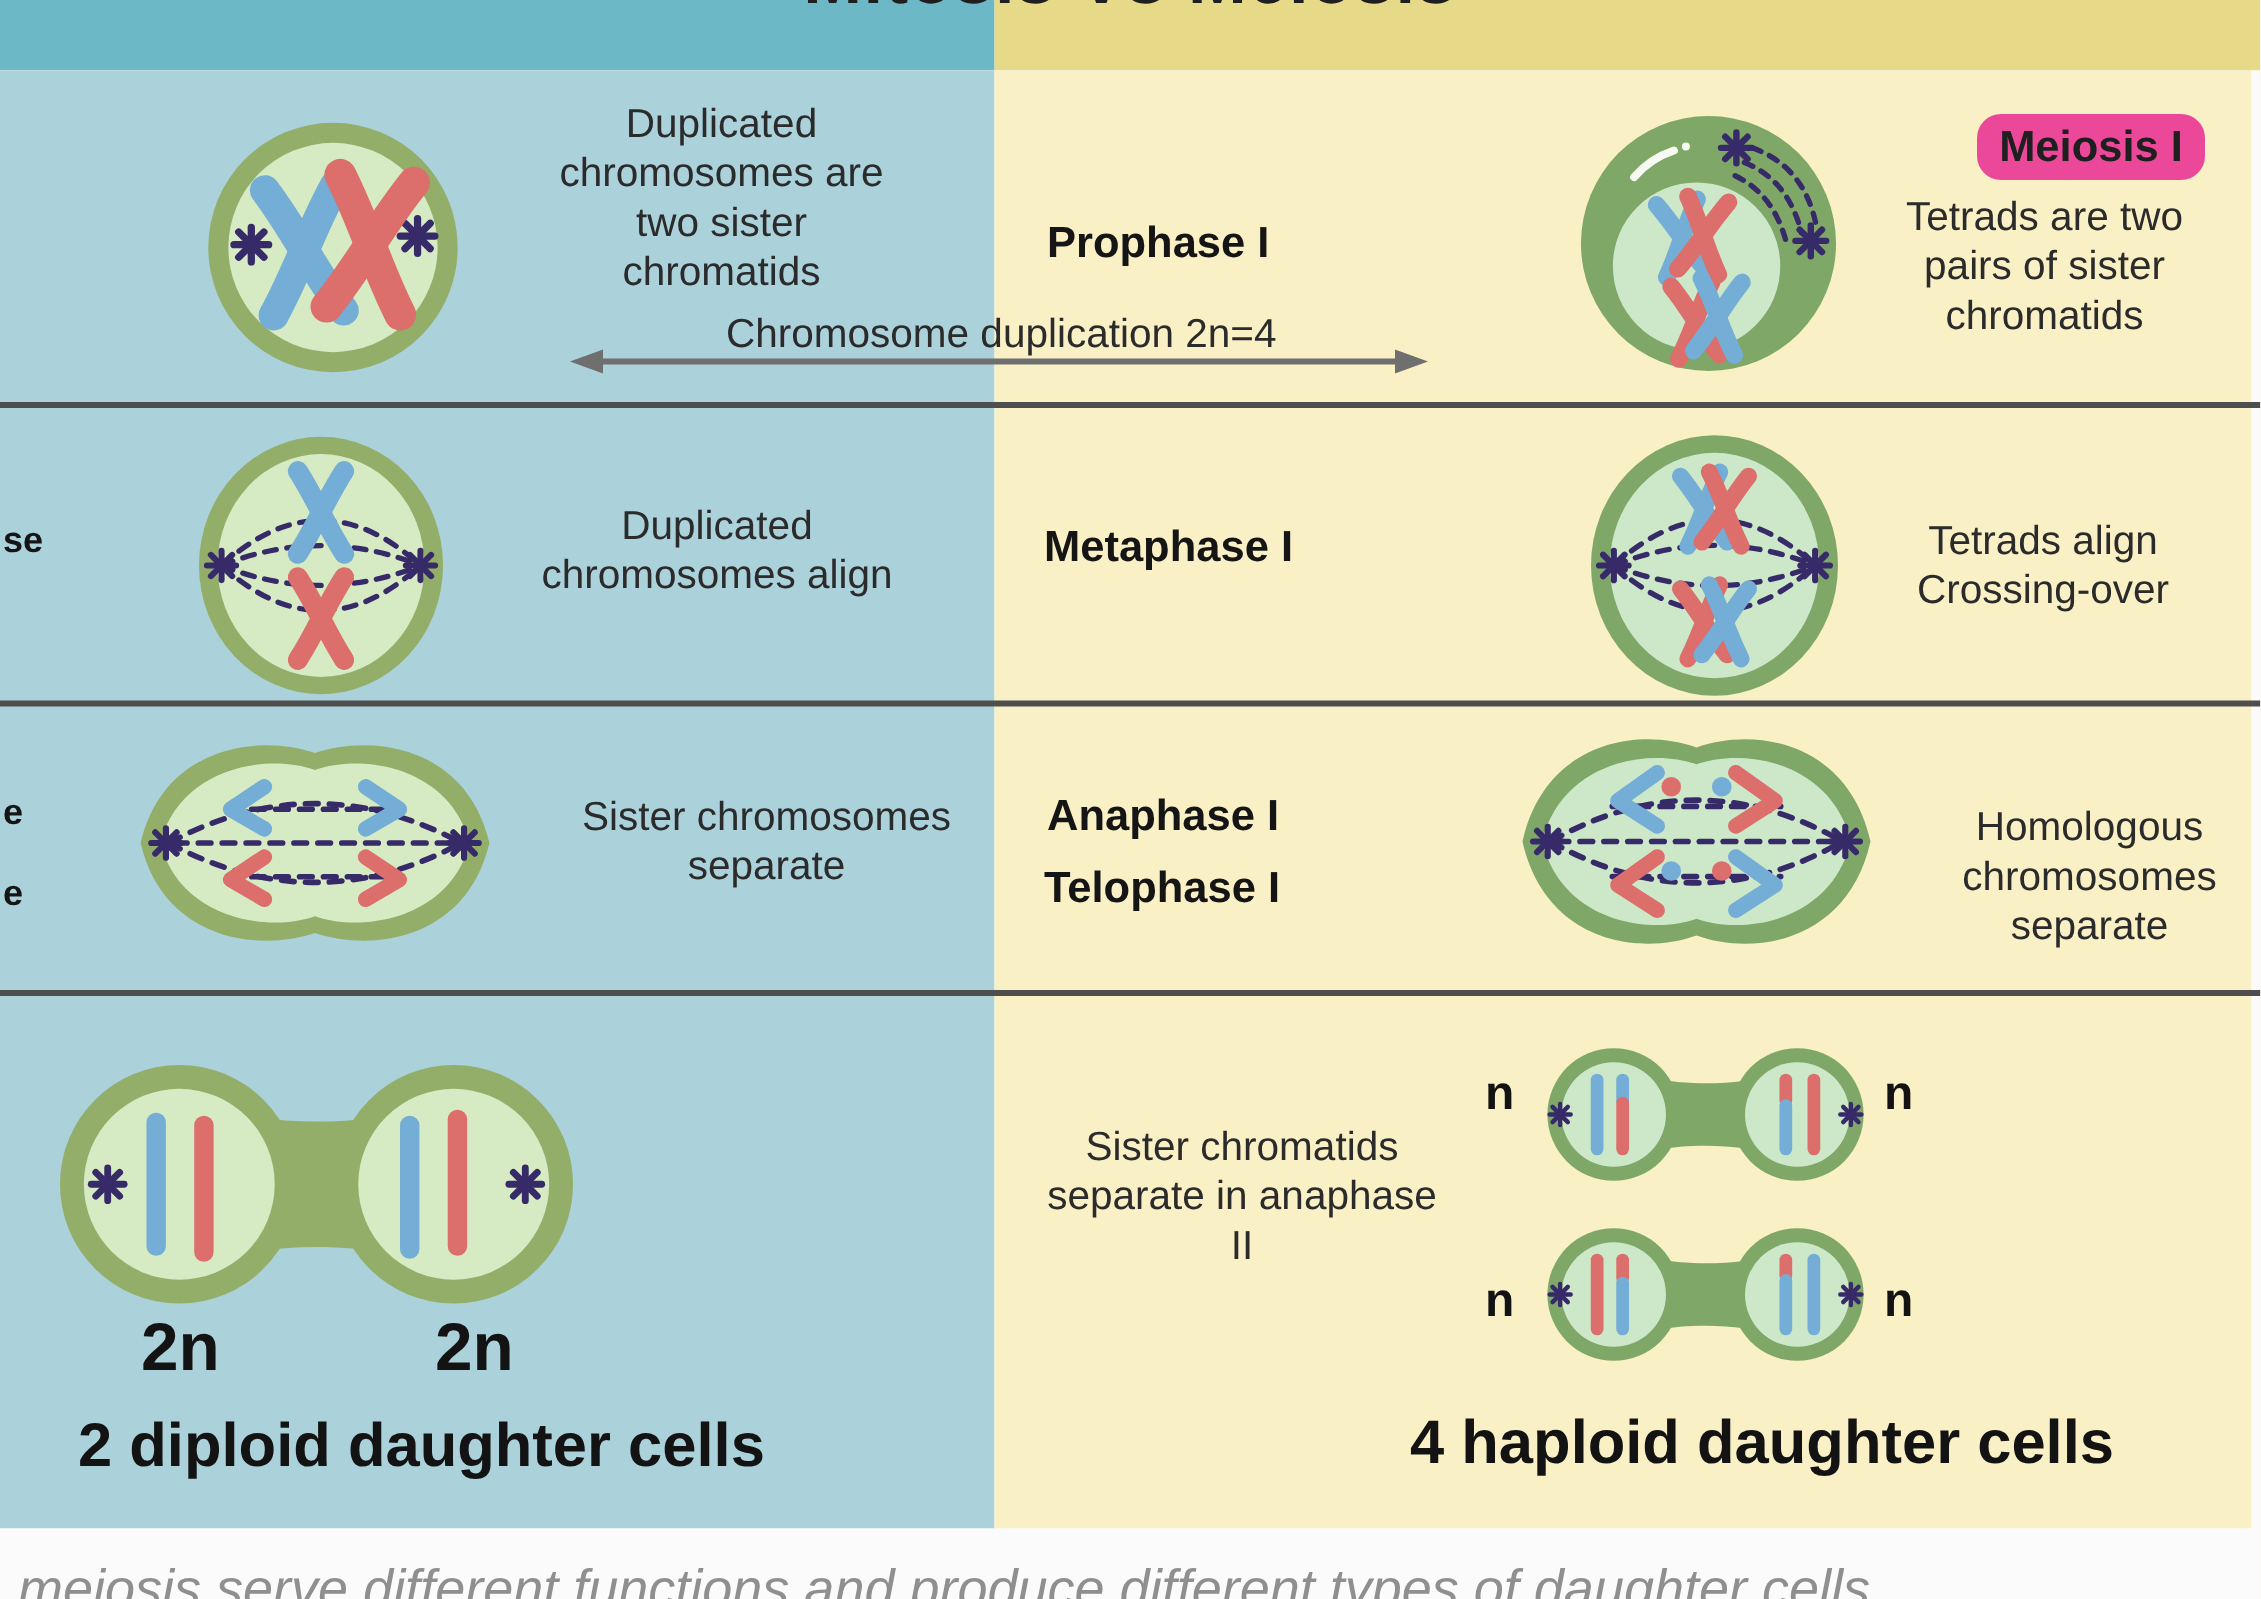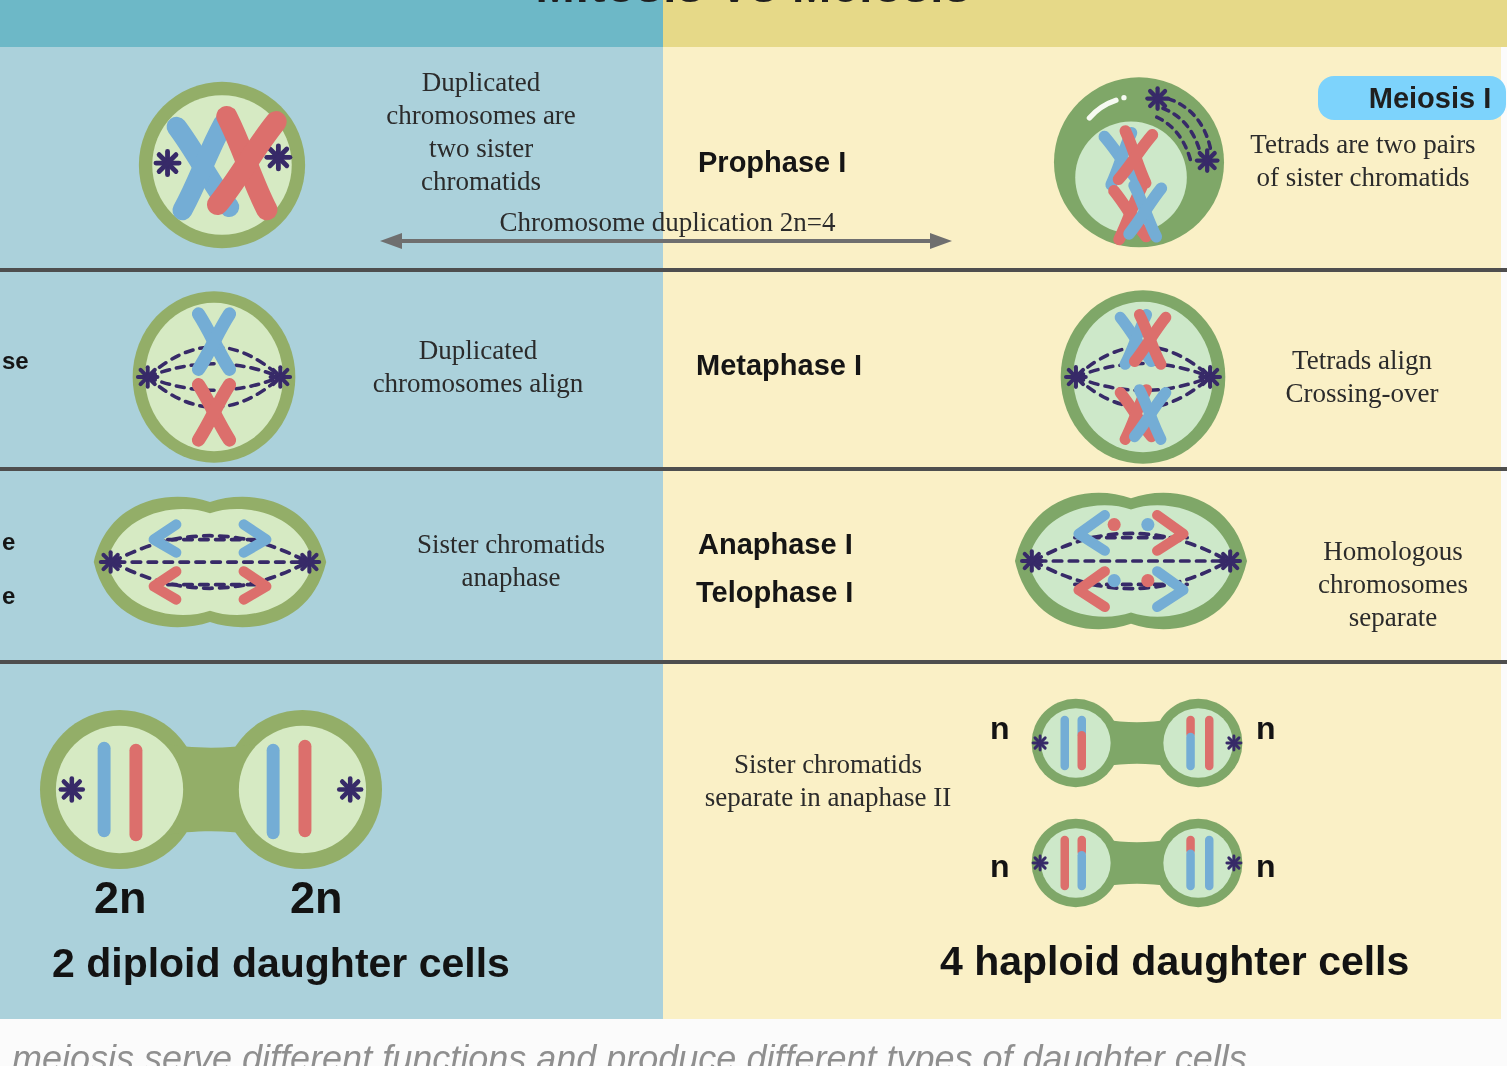--- a/index.html
+++ b/index.html
@@ -11,25 +11,25 @@
   #header .half-l{position:absolute;left:0;top:0;width:663px;height:47px;background:#6db8c7;}
   #header .half-r{position:absolute;left:663px;top:0;width:844px;height:47px;background:#e6d988;}
   #title{position:absolute;left:0;top:-38px;width:100%;text-align:center;margin:0;
          font-size:47px;font-weight:bold;color:#1f1f1f;line-height:1;letter-spacing:1px;}
   
   #col-mitosis{left:0;top:47px;width:663px;height:972px;background:#abd1db;}
   #col-meiosis{left:663px;top:47px;width:838px;height:972px;background:#faf0c6;}
   #right-margin{left:1501px;top:0;width:6px;height:1019px;background:#fbfbfb;}
   #footer{left:0;top:1019px;width:1507px;height:47px;background:#fbfbfb;}
   .divider{left:0;width:1507px;height:4px;background:#4e4e4e;}
-  .note{font-size:27px;line-height:1.22;text-align:center;color:#2b2b2b;font-family:Liberation Serif, serif;}
+  .note{font-size:27px;line-height:1.22;text-align:center;color:#2b2b2b;}
   .phase{font-size:29px;font-weight:bold;color:#151515;white-space:nowrap;}
   .cutlbl{font-size:24px;font-weight:bold;color:#151515;}
-  .badge{background:#7dd3fc;border-radius:16px;display:flex;align-items:center;justify-content:center;
-         font-size:29px;font-weight:bold;color:#1f1f1f;padding-left:36px;}
+  .badge{background:#ec4899;border-radius:16px;display:flex;align-items:center;justify-content:center;
+         font-size:29px;font-weight:bold;color:#1f1f1f;}
   .caption{font-size:41px;font-weight:bold;color:#131313;white-space:nowrap;}
   .ploidy{font-size:45px;font-weight:bold;color:#131313;}
   .nlbl{font-size:32px;font-weight:bold;color:#131313;}
   #footer-caption{font-size:36px;font-style:italic;color:#8f8f8f;white-space:nowrap;}
 </style>
 </head>
 <body>
 
 <div id="stage">
 
@@ -161,21 +161,21 @@
     <g stroke="#74add5" stroke-width="11" stroke-linecap="round" stroke-linejoin="round" fill="none">
       <path d="M104,40 L80,56 L104,70"></path>
         <path d="M176,40 L200,56 L176,70"></path>
     </g>
     <g stroke="#dc6f6c" stroke-width="11" stroke-linecap="round" stroke-linejoin="round" fill="none">
       <path d="M104,90 L80,106 L104,120"></path>
         <path d="M176,90 L200,106 L176,120"></path>
     </g>
   </svg>
 
-  <div class="abs note" style="left:375px;top:528px;width:272px">Sister chromatids anaphase</div>
+  <div class="abs note" style="left:375px;top:528px;width:272px">Sister chromosomes separate</div>
 
   <div class="abs phase" style="left:698px;top:528px">Anaphase I</div>
   <div class="abs phase" style="left:696px;top:576px">Telophase I</div>
 
   <svg class="abs" style="left:1000px;top:478px" width="262" height="166" viewBox="0 0 280 170">
     <path d="M140,18 C98,3 32,14 16,85 C32,156 98,167 140,152 C182,167 248,156 264,85 C248,14 182,3 140,18 Z" fill="#7fa768"></path>
     <path d="M140,30 C106,18 44,28 30,85 C44,142 106,152 140,140 C174,152 236,142 250,85 C236,28 174,18 140,30 Z" fill="#cde8c9"></path>
     <g stroke="#372a68" stroke-width="4" stroke-linecap="round" fill="none" stroke-dasharray="9 8">
       <path d="M36,85 Q140,26 244,85"></path>
         <path d="M36,85 Q140,144 244,85"></path>

